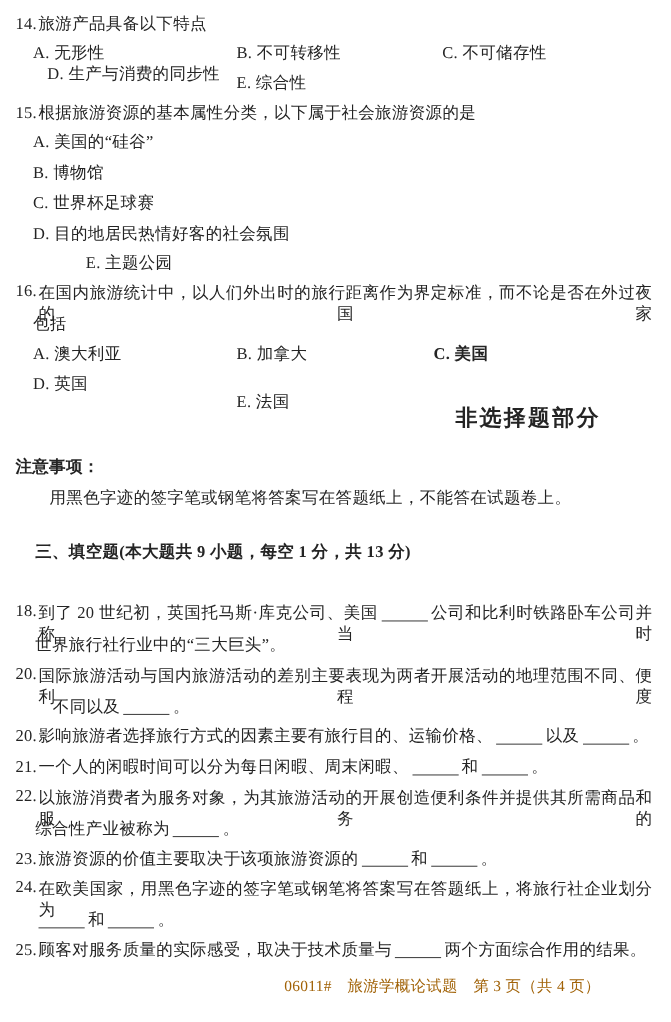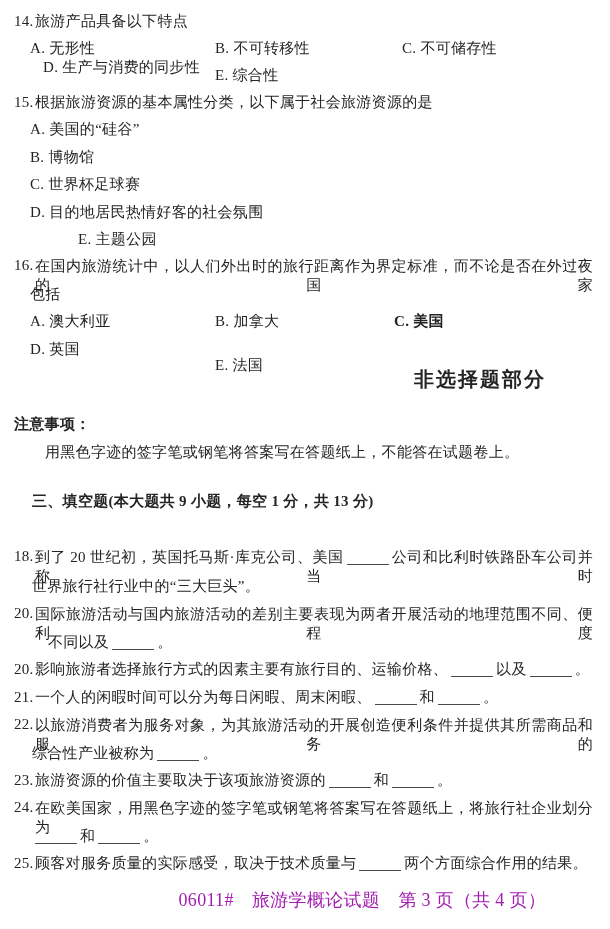--- a/index.html
+++ b/index.html
@@ -17,21 +17,21 @@
     display:inline-block; width:558px; vertical-align:top;
     white-space:normal; text-align:justify; text-align-last:justify;
   }
   .b { font-weight:bold; }
   .center { position:absolute; left:0; width:546px; text-align:right; }
   .title { font-size:20px; font-weight:bold; letter-spacing:2px; }
   .blank {
     display:inline-block; width:42px; height:15px;
     border-bottom:1.4px solid #4a4a4a; vertical-align:-3px; margin:0 3px;
   }
-  .footer { font-size:18px; color:#a21caf; }
+  .footer { font-size:14px; color:#a16207; }
 </style>
 </head>
 <body>
 
 <div class="page">
 
   <div class="line" style="top:12px;left:14px;">
     <span class="qno">14.</span><span>旅游产品具备以下特点</span>
   </div>
   <div class="line" style="top:39px;left:30px;"><span>A. 无形性</span></div>

